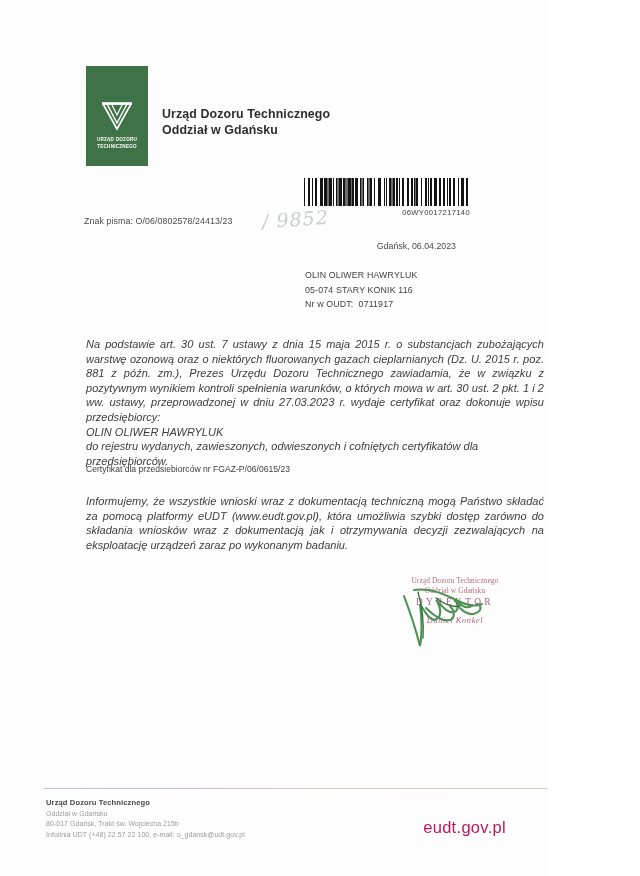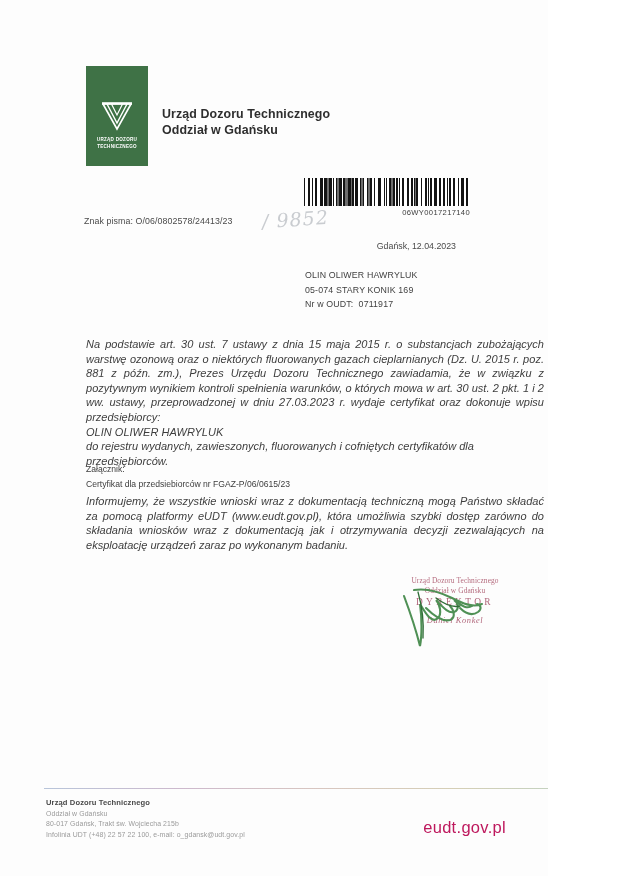--- a/index.html
+++ b/index.html
@@ -362,36 +362,35 @@
         <i style="width: 2px; background: rgb(255, 255, 255);"></i>
         <i style="width: 2px; background: rgb(20, 20, 20);"></i>
         <i style="width: 2px; background: rgb(255, 255, 255);"></i>
       </div>
     <div class="barcode-num">06WY0017217140</div>
   </div>
 
   <div class="znak">Znak pisma: O/06/0802578/24413/23</div>
   <div class="znak-hand">/ 9852</div>
 
-  <div class="date-line">Gdańsk, 12.04.2023</div>
+  <div class="date-line">Gdańsk, 06.04.2023</div>
 
   <div class="addressee">
     <div>OLIN OLIWER HAWRYLUK</div>
-    <div>05-074 STARY KONIK 169</div>
+    <div>05-074 STARY KONIK 116</div>
     <div>Nr w OUDT:  0711917</div>
   </div>
 
   <div class="body-block">
     <div class="para">Na podstawie art. 30 ust. 7 ustawy z dnia 15 maja 2015 r. o substancjach zubożających warstwę ozonową oraz o niektórych fluorowanych gazach cieplarnianych (Dz. U. 2015 r. poz. 881 z późn. zm.), Prezes Urzędu Dozoru Technicznego zawiadamia, że w związku z pozytywnym wynikiem kontroli spełnienia warunków, o których mowa w art. 30 ust. 2 pkt. 1 i 2 ww. ustawy, przeprowadzonej w dniu 27.03.2023 r. wydaje certyfikat oraz dokonuje wpisu przedsiębiorcy:</div>
     <div class="para nj">OLIN OLIWER HAWRYLUK</div>
-    <div class="para nj">do rejestru wydanych, zawieszonych, fluorowanych i cofniętych certyfikatów dla przedsiębiorców.</div>
+    <div class="para nj">do rejestru wydanych, zawieszonych, odwieszonych i cofniętych certyfikatów dla przedsiębiorców.</div>
   </div>
 
   <div class="attach-block">
-    <div>Załącznik:</div>
     <div>Certyfikat dla przedsiebiorców nr FGAZ-P/06/0615/23</div>
   </div>
 
   <div class="info-block">
     <div class="para">Informujemy, że wszystkie wnioski wraz z dokumentacją techniczną mogą Państwo składać za pomocą platformy eUDT (www.eudt.gov.pl), która umożliwia szybki dostęp zarówno do składania wniosków wraz z dokumentacją jak i otrzymywania decyzji zezwalających na eksploatację urządzeń zaraz po wykonanym badaniu.</div>
   </div>
 
   <div class="stamp">
     <div class="stamp-l1">Urząd Dozoru Technicznego</div>
     <div class="stamp-l2">Oddział w Gdańsku</div>

